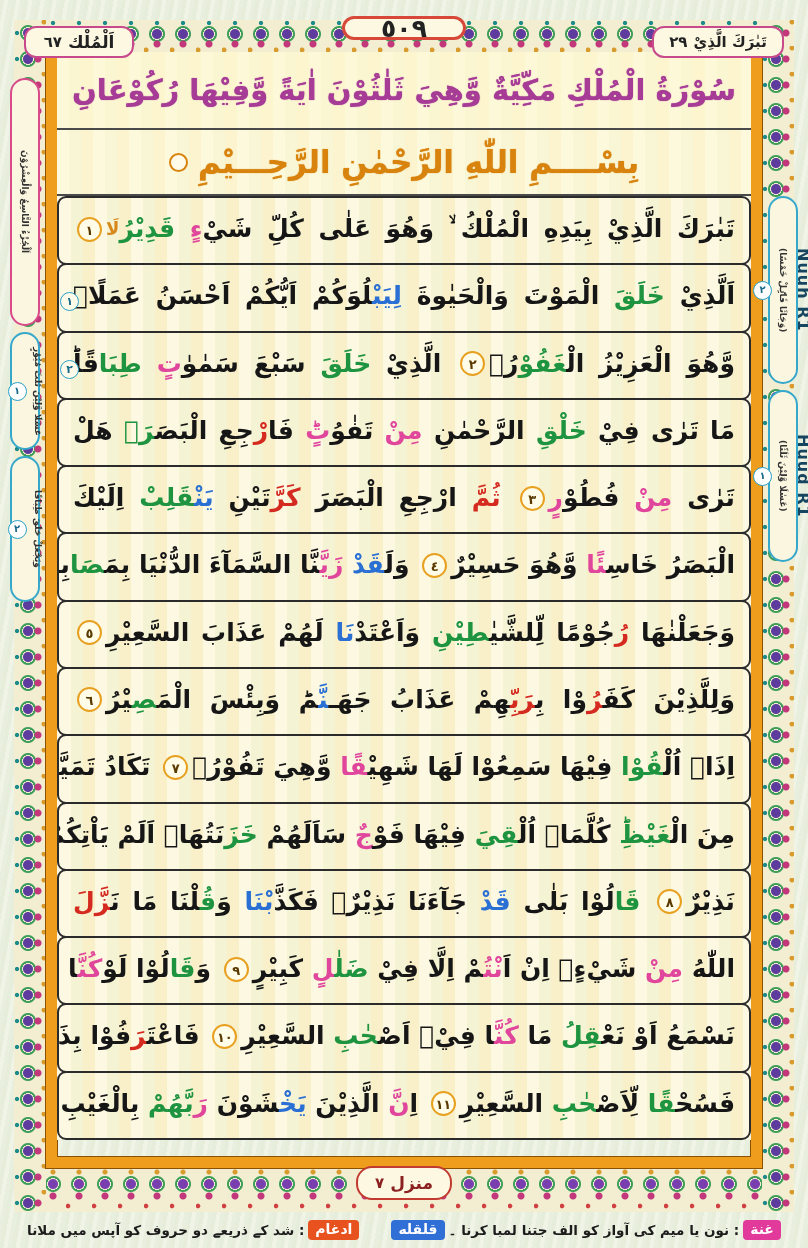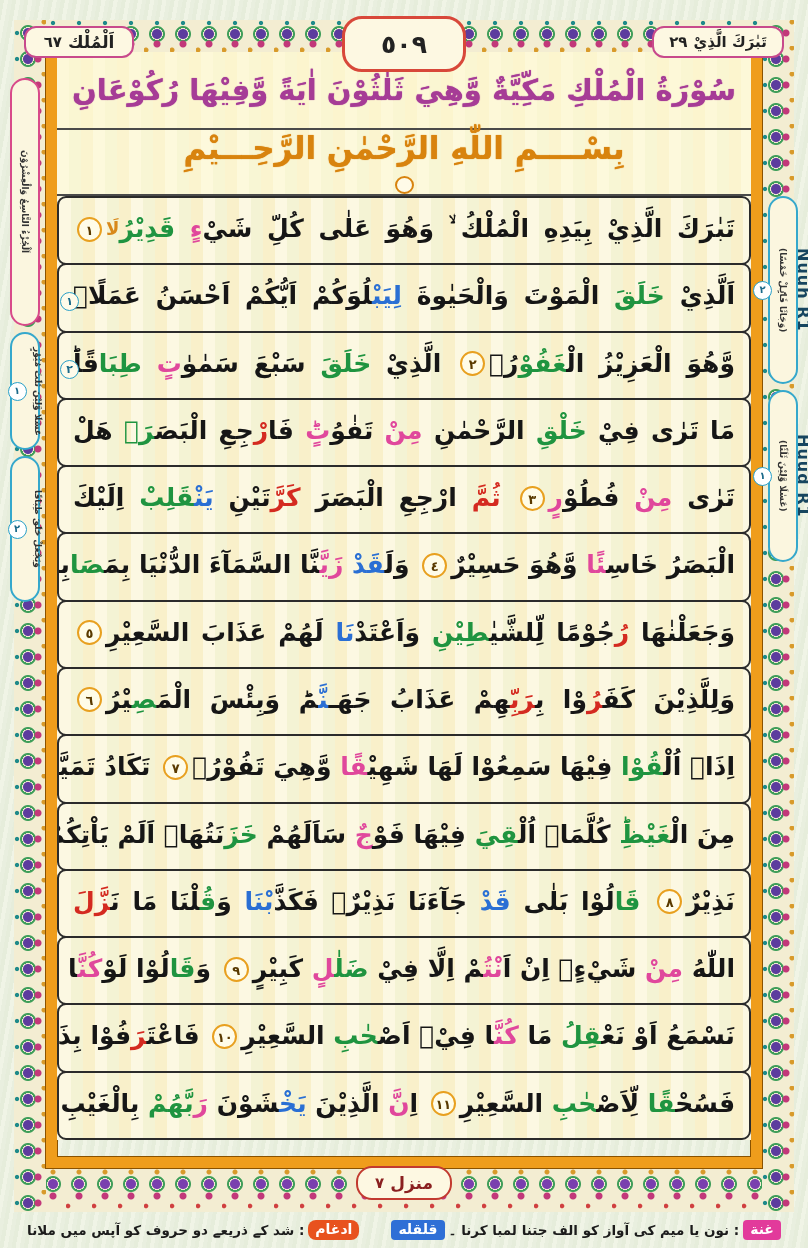--- a/index.html
+++ b/index.html
@@ -53,21 +53,21 @@
   .title-row{
     height:76px;display:flex;align-items:center;justify-content:center;
     border-bottom:2px solid #4a4a4a;background:rgba(255,250,210,.55);
   }
   .title-row .t{
     color:#a63c96;font-weight:bold;font-size:29px;white-space:nowrap;
     text-shadow:0 0 1px #a63c96;
   }
   .bismillah-row{
     height:64px;display:flex;align-items:center;justify-content:center;gap:10px;
-    border-bottom:2px solid #4a4a4a;background:rgba(255,250,215,.45);flex-direction:column;
+    border-bottom:2px solid #4a4a4a;background:rgba(255,250,215,.45);
   }
   .bismillah-row .t{
     color:#d8830e;font-weight:bold;font-size:31px;white-space:nowrap;
     text-shadow:0 0 1px #d8830e;
   }
   .end-circle{
     display:inline-block;width:15px;height:15px;border:2.5px solid #d8830e;
     border-radius:50%;background:#fffbe8;
   }
   .lines{flex:1;display:flex;flex-direction:column;padding:2px 0 0 0;}
@@ -93,21 +93,21 @@
     text-align-last:center;
   }
   
   .badge{
     position:absolute;display:flex;align-items:center;justify-content:center;gap:6px;
     background:#fdf8e2;box-sizing:border-box;z-index:6;font-weight:bold;
   }
   .badge .num{font-size:15px;}
   .badge-surah{left:24px;top:26px;width:110px;height:32px;border:2.5px solid #c84a8c;border-radius:12px;color:#222;font-size:17px;}
   .badge-juz{right:24px;top:26px;width:132px;height:32px;border:2.5px solid #c84a8c;border-radius:12px;color:#222;font-size:15px;}
-  .badge-page{left:50%;top:16px;transform:translateX(-50%);width:124px;height:56px;border:3px solid #d8483a;border-radius:20px;color:#222;font-size:25px;}
+  .badge-page{left:50%;top:16px;transform:translateX(-50%);width:124px;height:24px;border:3px solid #d8483a;border-radius:20px;color:#222;font-size:25px;}
   .badge-manzil{left:50%;top:1166px;transform:translateX(-50%);width:96px;height:34px;border:2.5px solid #c23a30;border-radius:16px;color:#8a2020;font-size:17px;}
   
   .vpill{
     position:absolute;z-index:7;box-sizing:border-box;border-radius:16px;
     background:#fbf6df;display:flex;align-items:center;justify-content:center;
     padding:8px 2px;
   }
   .vpill.cyan{border:2.5px solid #35a8cc;}
   .vpill.pink{border:2.5px solid #d84a8a;}
   .vpill .vtxt{
@@ -225,16 +225,16 @@
     </div>
   <div id="marks">
       <div class="mmark" style="left: 60px; top: 292px;">١</div>
       <div class="mmark" style="left: 60px; top: 360px;">٢</div>
     </div>
 
   <div class="legend" id="legend">
       <span class="chip" style="background: rgb(226, 58, 155);">غنة</span>
       <span class="def">: نون یا میم کی آواز کو الف جتنا لمبا کرنا ۔</span>
       <span class="chip" style="background: rgb(47, 111, 214); margin-left: 28px;">قلقله</span>
-      <span class="chip" style="background: rgb(232, 82, 30); border-radius: 8px;">ادغام</span>
+      <span class="chip" style="background: rgb(232, 82, 30);">ادغام</span>
       <span class="def">: شد کے ذریعے دو حروف کو آپس میں ملانا</span>
     </div>
 </div>
 
 </body></html>

